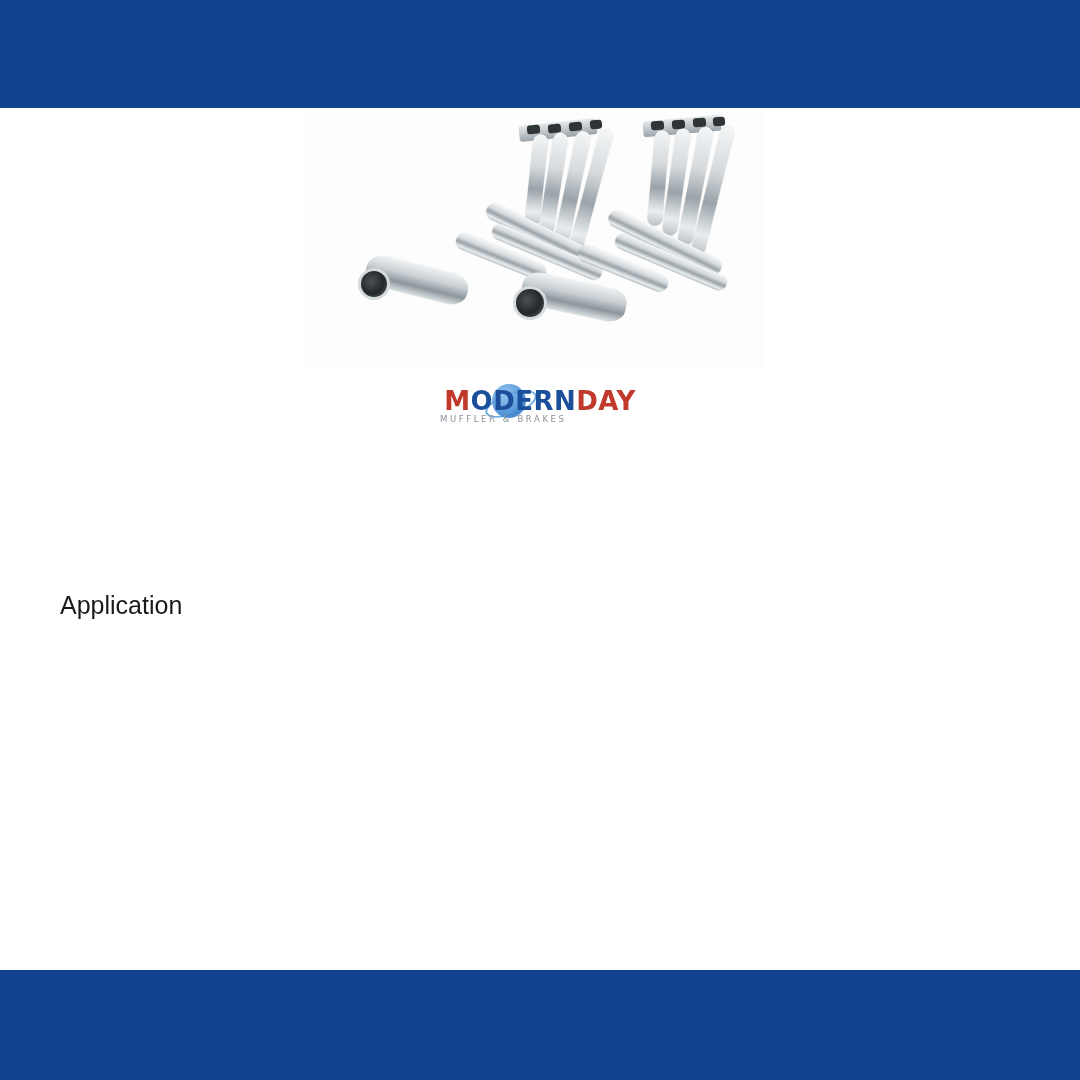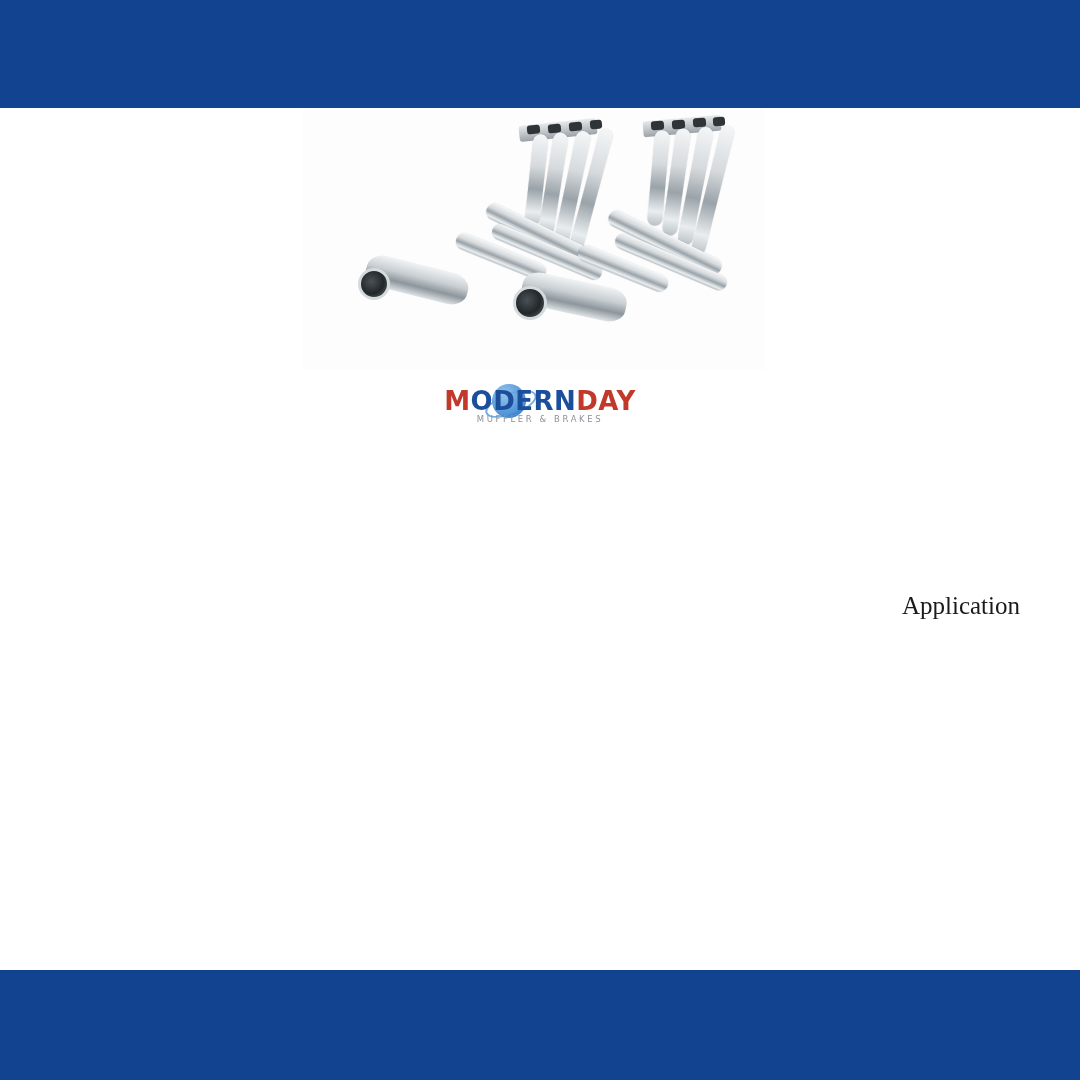--- a/index.html
+++ b/index.html
@@ -132,39 +132,39 @@
     border: 2px solid #5aa0dd;
     border-radius: 50%;
     transform: rotate(-20deg);
     opacity: .85;
   }
   .logo-sub {
     position: absolute;
     top: 34px;
     left: 0;
     width: 200px;
-    text-align: center;
+    text-align: left;
     font-family: "DejaVu Sans", sans-serif;
     font-size: 8.5px;
     letter-spacing: 2.6px;
     color: #8c9298;
     white-space: nowrap;
   }
 
   
   .app-block {
     position: absolute;
     top: 588px;
     left: 60px;
     width: 960px;
-    text-align: right;
+    text-align: left;
     color: #1a1a1a;
     font-size: 25px;
     line-height: 35px;
-    font-family: Liberation Serif, serif;
+    font-family: Liberation Sans, sans-serif;
   }
   .app-title {
     display: block;
     margin-bottom: 0;
   }
   .app-desc {
     display: block;
   }
 </style>
 </head>

